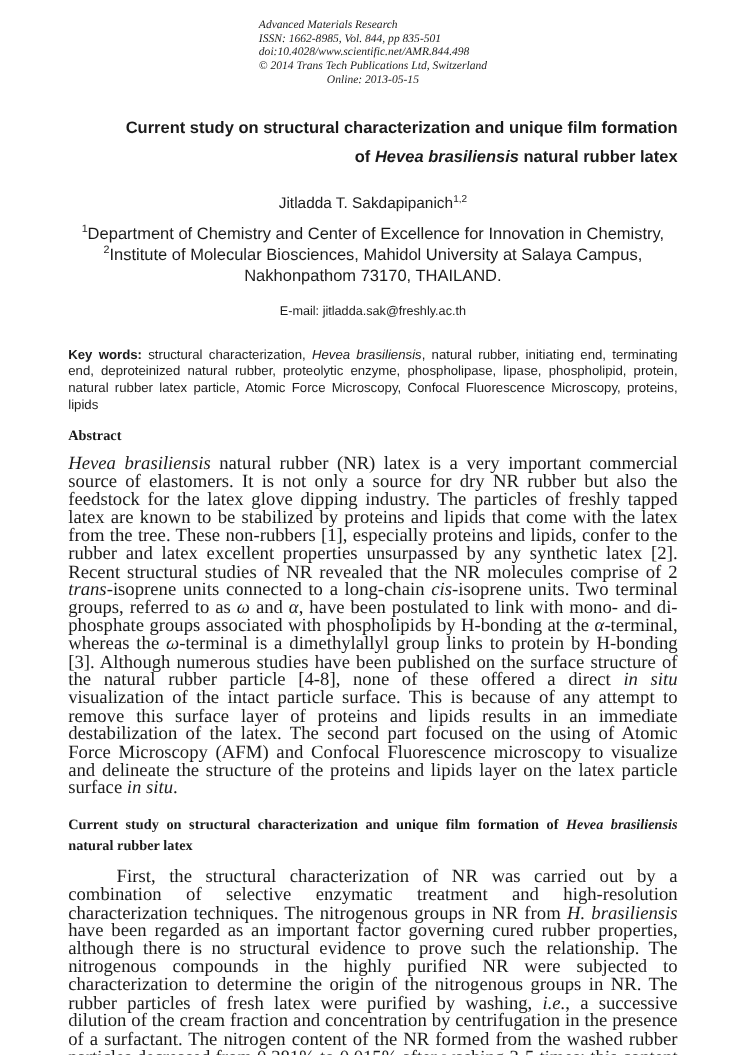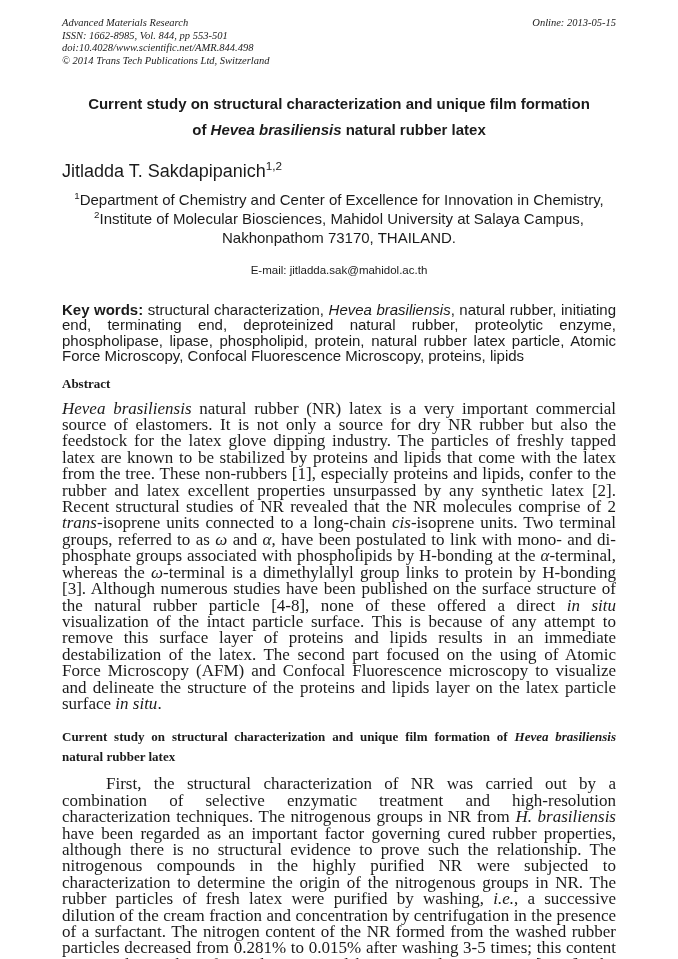--- a/index.html
+++ b/index.html
@@ -8,38 +8,39 @@
     height: 959px;
     background: #ffffff;
     color: #1b1b1b;
     position: relative;
     overflow: hidden;
     font-family: "Liberation Serif", serif;
   }
   .content { padding: 17px 62px 0 62px; }
 
   
-  .hdr { display: flex; justify-content: space-between; align-items: flex-start; }
+  .hdr { display: flex; justify-content: space-between; align-items: center; flex-direction: column; }
   .hdr-left { font: italic 10.5px/12.5px "Liberation Serif", serif; }
   .hdr-left div { white-space: nowrap; }
   .hdr-right { font: italic 10.5px/12.5px "Liberation Serif", serif; white-space: nowrap; }
 
   
   .title {
     margin-top: 24px;
-    text-align: center;
+    text-align: right;
     font-family: "Liberation Sans", sans-serif;
     font-weight: bold;
     font-size: 15px;
     line-height: 26px;
   }
   .author {
     margin-top: 19px;
+    text-align: center;
     font-family: "Liberation Sans", sans-serif;
-    font-size: 18px;
+    font-size: 14px;
     line-height: 18px;
   }
   .affils {
     margin-top: 10px;
     text-align: center;
     font-family: "Liberation Sans", sans-serif;
     font-size: 15px;
     line-height: 19px;
   }
   .email {
@@ -47,21 +48,21 @@
     text-align: center;
     font-family: "Liberation Sans", sans-serif;
     font-size: 11.5px;
     line-height: 18px;
   }
 
   
   .keywords {
     margin-top: 23px;
     font-family: "Liberation Sans", sans-serif;
-    font-size: 15px;
+    font-size: 12px;
     line-height: 15.4px;
     text-align: justify;
   }
 
   
   .sec-head {
     margin-top: 10px;
     font-weight: bold;
     font-size: 13px;
     line-height: 19px;
@@ -92,41 +93,41 @@
 </style>
 </head>
 <body>
 
 <div class="page">
   <div class="content">
 
     <div class="hdr">
       <div class="hdr-left">
         <div>Advanced Materials Research</div>
-        <div>ISSN: 1662-8985, Vol. 844, pp 553-501</div>
+        <div>ISSN: 1662-8985, Vol. 844, pp 835-501</div>
         <div>doi:10.4028/www.scientific.net/AMR.844.498</div>
         <div>© 2014 Trans Tech Publications Ltd, Switzerland</div>
       </div>
       <div class="hdr-right">Online: 2013-05-15</div>
     </div>
 
     <div class="title">
       <div>Current study on structural characterization and unique film formation</div>
       <div><span>of </span><span class="it">Hevea brasiliensis</span><span> natural rubber latex</span></div>
     </div>
 
     <div class="author"><span>Jitladda T. Sakdapipanich</span><span class="sp">1,2</span></div>
 
     <div class="affils">
       <div><span class="sp">1</span><span>Department of Chemistry and Center of Excellence for Innovation in Chemistry,</span></div>
       <div><span class="sp">2</span><span>Institute of Molecular Biosciences, Mahidol University at Salaya Campus,</span></div>
       <div><span>Nakhonpathom 73170, THAILAND.</span></div>
     </div>
 
-    <div class="email">E-mail: jitladda.sak@mahidol.ac.th</div>
+    <div class="email">E-mail: jitladda.sak@freshly.ac.th</div>
 
     <div class="keywords"><span class="bd">Key words: </span><span>structural characterization, </span><span class="it">Hevea brasiliensis</span><span>, natural rubber, initiating end, terminating end, deproteinized natural rubber, proteolytic enzyme, phospholipase, lipase, phospholipid, protein, natural rubber latex particle, Atomic Force Microscopy, Confocal Fluorescence Microscopy, proteins, lipids</span></div>
 
     <div class="sec-head">Abstract</div>
 
     <div class="para"><span class="it">Hevea brasiliensis</span><span> natural rubber (NR) latex is a very important commercial source of elastomers. It is not only a source for dry NR rubber but also the feedstock for the latex glove dipping industry. The particles of freshly tapped latex are known to be stabilized by proteins and lipids that come with the latex from the tree.  These non-rubbers [1], especially proteins and lipids, confer to the rubber and latex excellent properties unsurpassed by any synthetic latex [2]. Recent structural studies of NR revealed that the NR molecules comprise of 2 </span><span class="it">trans</span><span>-isoprene units connected to a long-chain </span><span class="it">cis</span><span>-isoprene units. Two terminal groups, referred to as </span><span class="it">ω</span><span> and </span><span class="it">α</span><span>, have been postulated to link with mono- and di-phosphate groups associated with phospholipids by H-bonding at the </span><span class="it">α</span><span>-terminal, whereas the </span><span class="it">ω</span><span>-terminal is a dimethylallyl group links to protein by H-bonding [3]. Although numerous studies have been published on the surface structure of the natural rubber particle [4-8], none of these offered a direct </span><span class="it">in situ</span><span> visualization of the intact particle surface. This is because of any attempt to remove this surface layer of proteins and lipids results in an immediate destabilization of the latex. The second part focused on the using of Atomic Force Microscopy (AFM) and Confocal Fluorescence microscopy to visualize and delineate the structure of the proteins and lipids layer on the latex particle surface </span><span class="it">in situ</span><span>.</span></div>
 
     <div class="sec-head2"><span>Current study on structural characterization and unique film formation of </span><span class="it">Hevea brasiliensis</span><span> natural rubber latex</span></div>
 
     <div class="para indent"><span>First, the structural characterization of NR was carried out by a combination of selective enzymatic treatment and high-resolution characterization techniques. The nitrogenous groups in NR from </span><span class="it">H. brasiliensis</span><span> have been regarded as an important factor governing cured rubber properties, although there is no structural evidence to prove such the relationship. The nitrogenous compounds in the highly purified NR were subjected to characterization to determine the origin of the nitrogenous groups in NR. The rubber particles of fresh latex were purified by washing, </span><span class="it">i.e.</span><span>, a successive dilution of the cream fraction and concentration by centrifugation in the presence of a surfactant. The nitrogen content of the NR formed from the washed rubber particles decreased from 0.281% to 0.015% after washing 3-5 times; this content was similar to that of NR deproteinized by a proteolytic enzyme [9-10]. The presence of 1-2 nitrogen atoms per rubber chain was estimated on the basis of nitrogen content and number-average molecular weight ( </span><span class="ov">M</span><span class="sb">n</span><span> ). The nitrogen content of fractionated rubber fractions from rubber particles washed for five times increased with</span></div>

